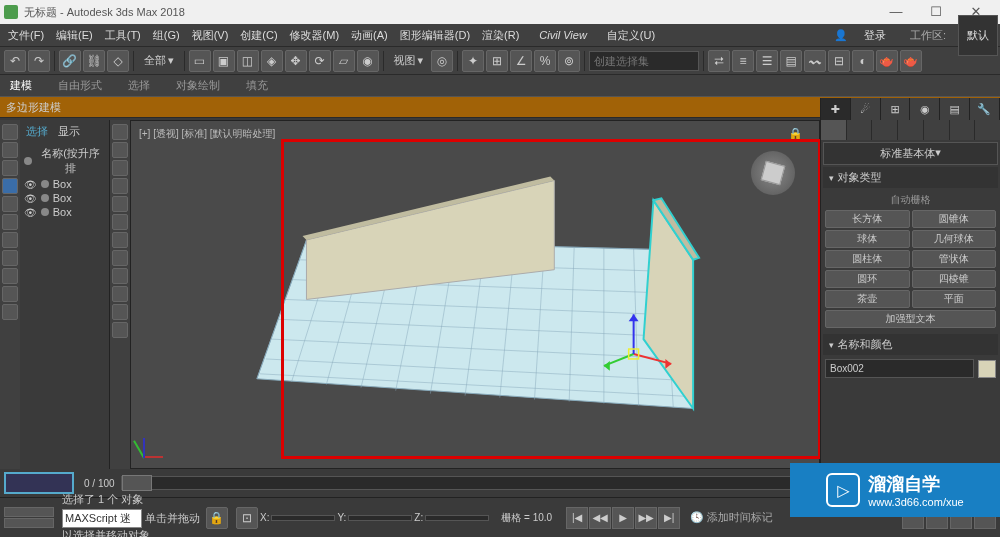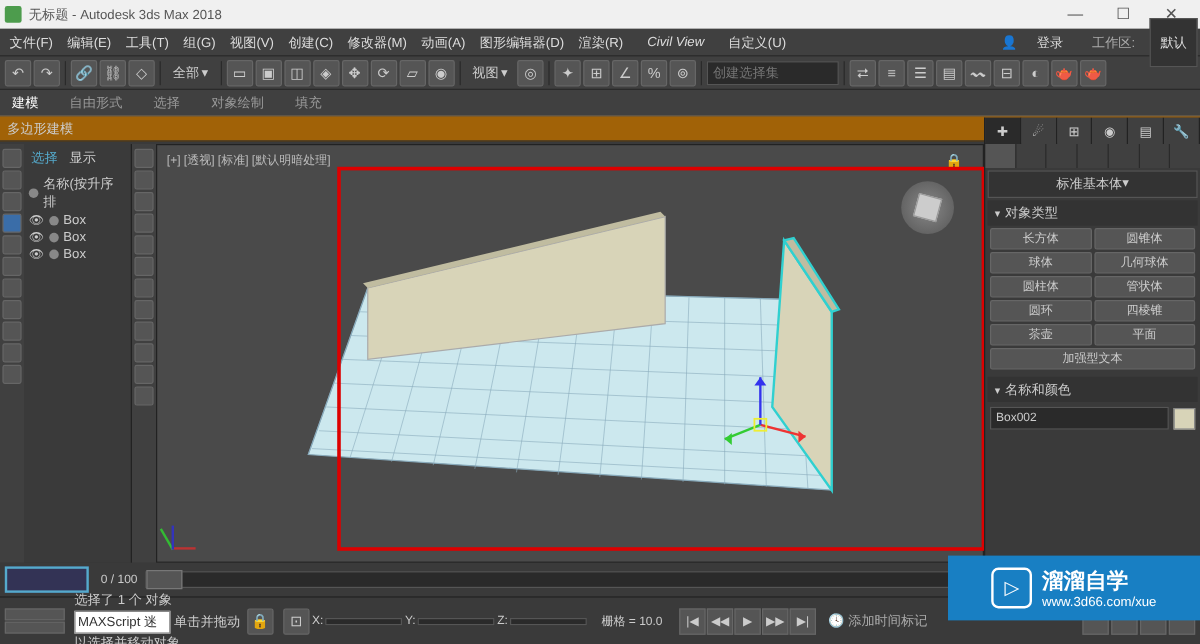--- a/index.html
+++ b/index.html
@@ -32,21 +32,21 @@
 
 .main-area { position:absolute; top:120px; left:0; right:180px; bottom:68px; display:flex; }
 
 .left-rail { width:20px; background:#404040; display:flex; flex-direction:column; gap:2px; padding:4px 0; align-items:center; }
 .left-rail .tool { width:16px; height:16px; background:#555; border:1px solid #666; border-radius:2px; }
 .left-rail .tool.active { background:#3a6da8; }
 
 .scene-panel { width:90px; background:#3a3a3a; border-right:1px solid #222; padding:2px; }
 .scene-head { display:flex; gap:10px; padding:2px 4px; font-size:10px; }
 .scene-head .sel { color:#5ac; }
-.scene-list { margin-top:4px; }
+.scene-list { margin-top:4px;text-align:center; }
 .scene-row { display:flex; align-items:center; gap:4px; padding:1px 2px; font-size:10px; }
 .scene-row .node { width:8px; height:8px; background:#888; border-radius:50%; }
 .scene-row .eye { font-size:10px; }
 
 .display-rail { width:20px; background:#404040; display:flex; flex-direction:column; gap:2px; padding:4px 0; align-items:center; }
 .display-rail .t { width:16px; height:16px; background:#555; border:1px solid #666; border-radius:2px; }
 
 .viewport { flex:1; background:#4a4a4a; position:relative; border:1px solid #222; }
 .vp-label { position:absolute; top:6px; left:8px; color:#bbb; font-size:10px; }
 .vp-lock { position:absolute; top:6px; right:16px; color:#aaa; font-size:12px; }
@@ -324,20 +324,21 @@
     <div class="s"></div>
     <div class="s"></div>
   </div>
   <div class="cmd-dd">
     <span>标准基本体</span>
       <span>▾</span>
   </div>
   <div class="rollout-h">
     <span>对象类型</span>
   </div>
+  <div class="auto-grid">自动栅格</div>
   <div class="btn-grid">
     <div class="b">长方体</div>
     <div class="b">圆锥体</div>
     <div class="b">球体</div>
     <div class="b">几何球体</div>
     <div class="b">圆柱体</div>
     <div class="b">管状体</div>
     <div class="b">圆环</div>
     <div class="b">四棱锥</div>
     <div class="b">茶壶</div>

